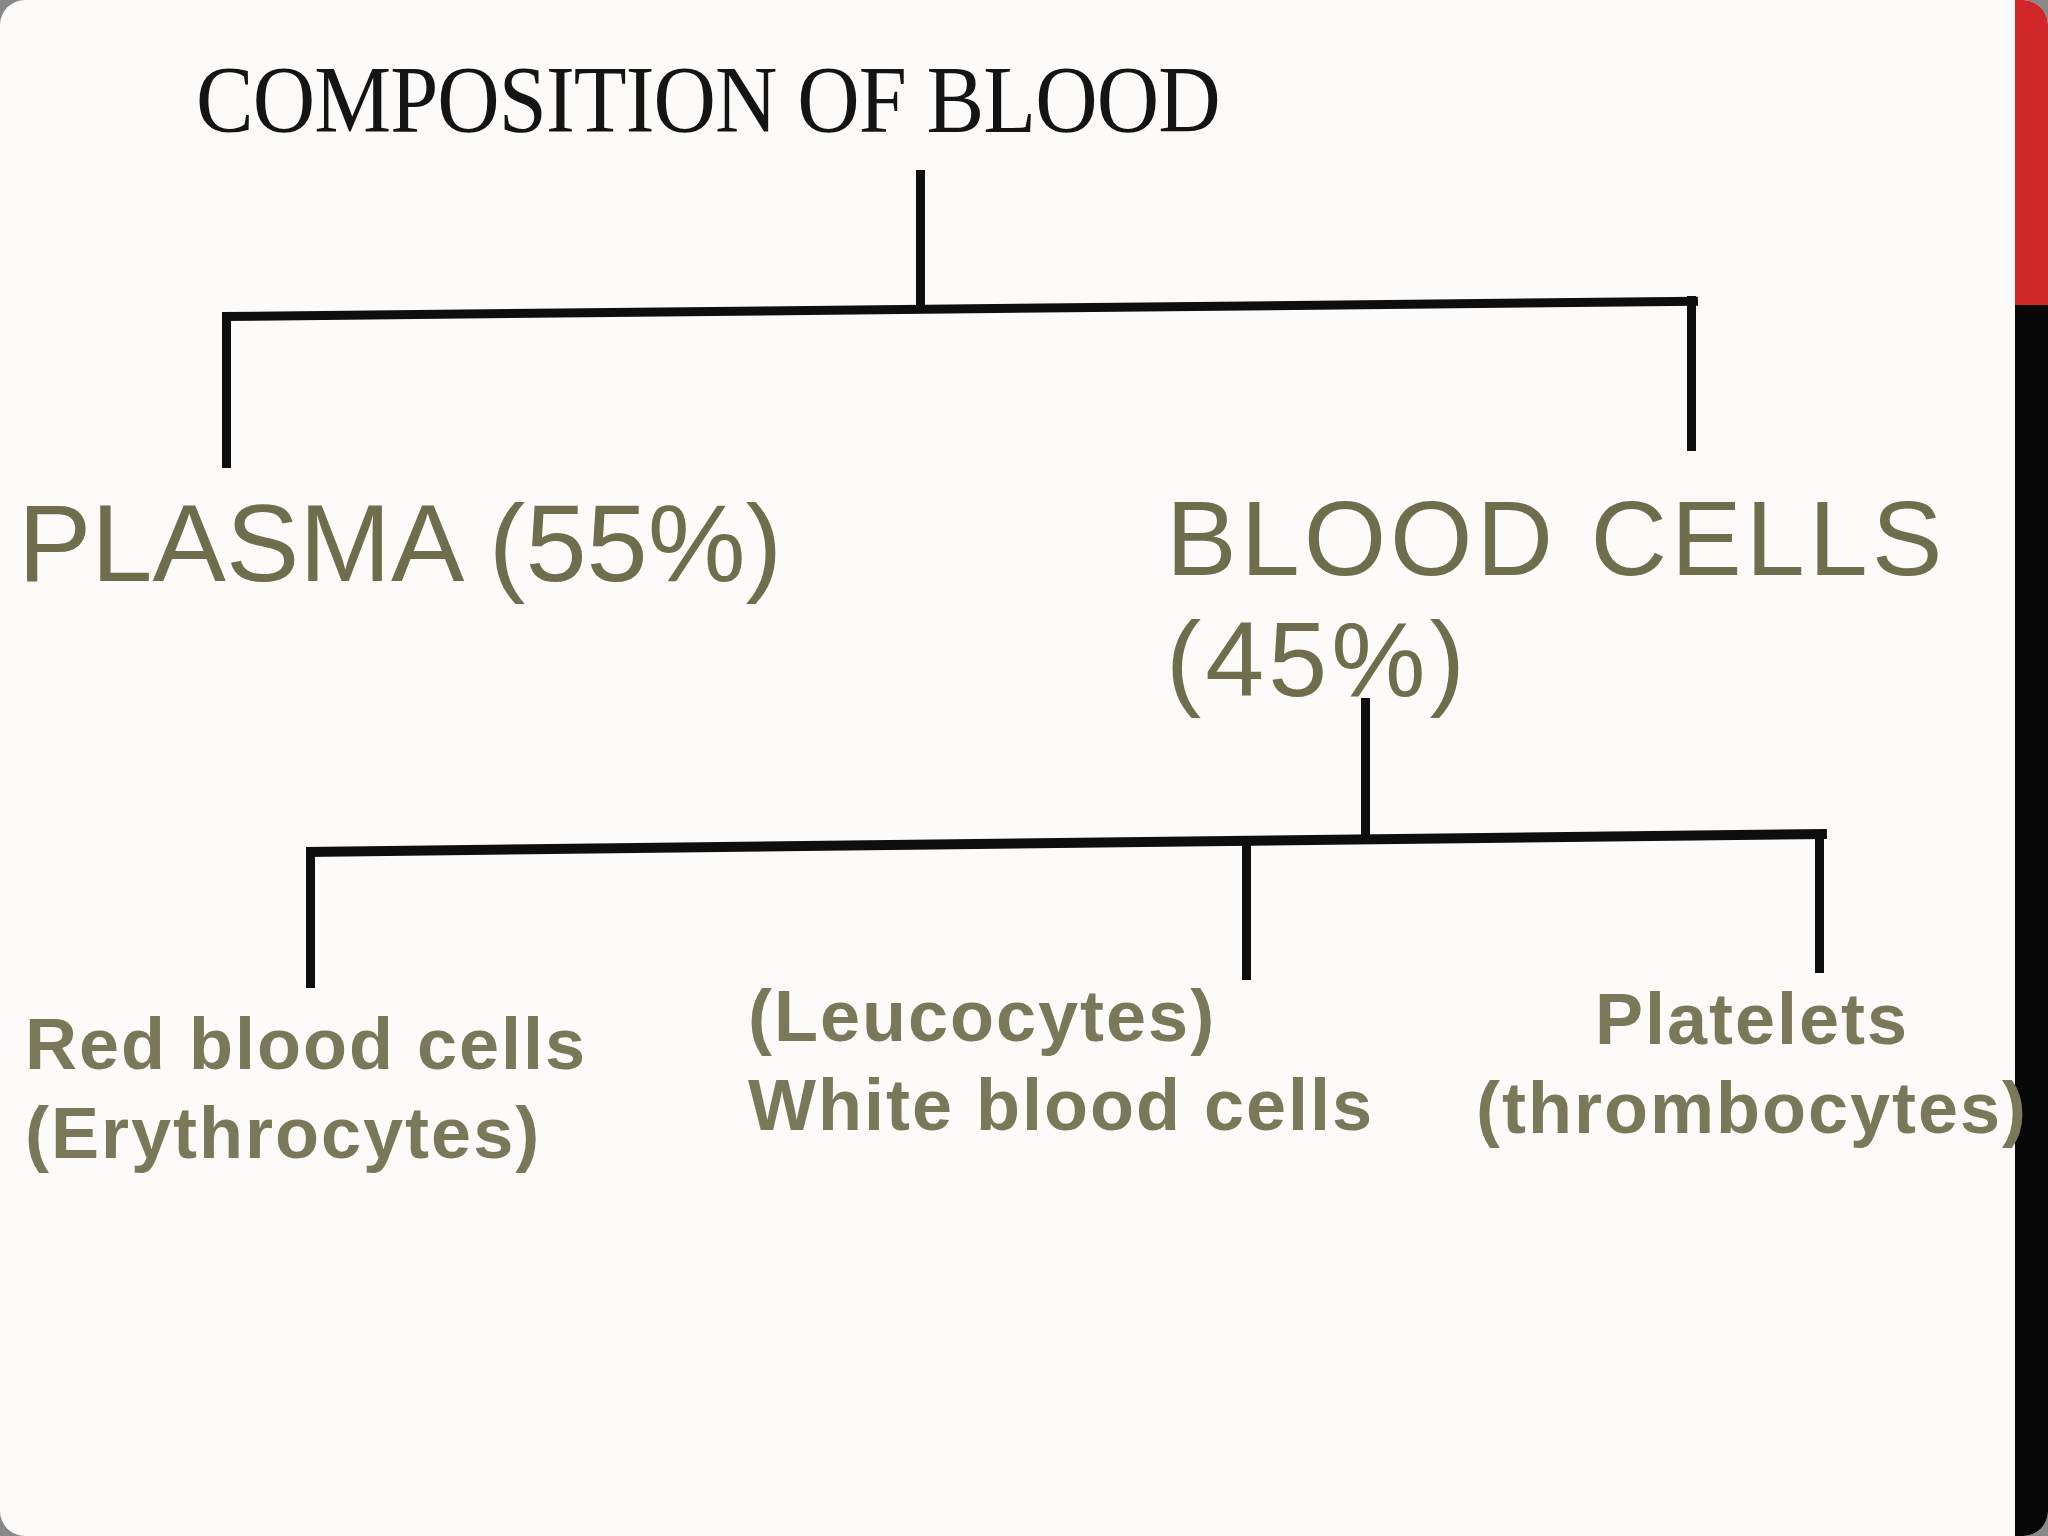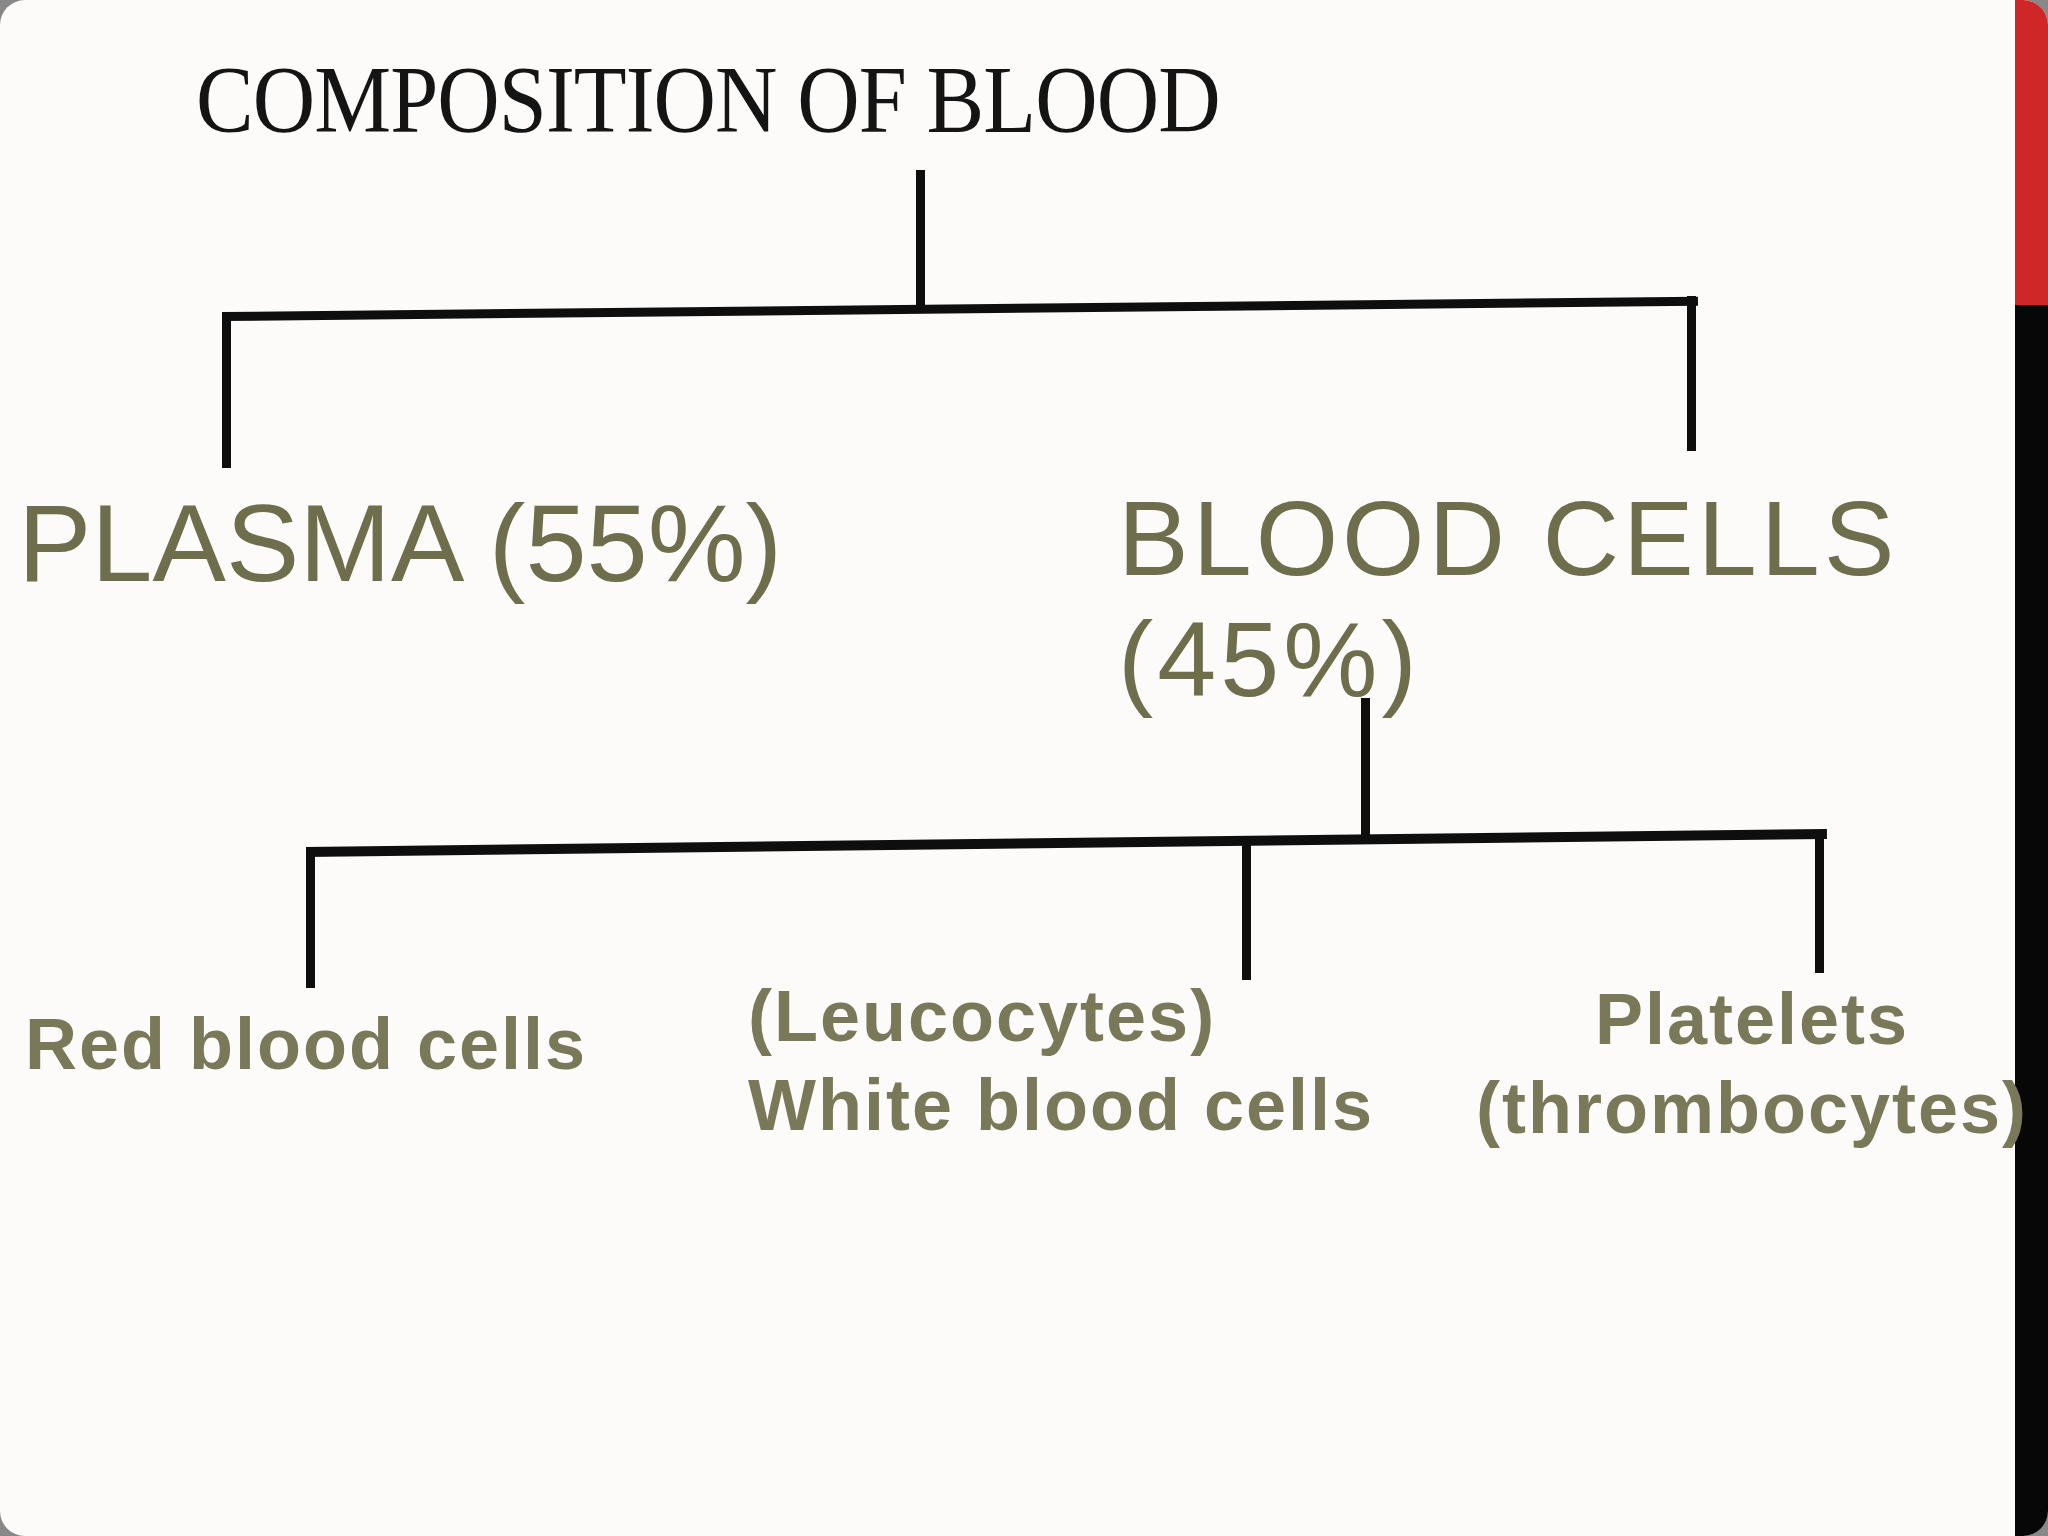--- a/index.html
+++ b/index.html
@@ -48,21 +48,21 @@
     position:absolute;
     font-weight:400;
     color:var(--heading-text);
     white-space:nowrap;
   }
   .node-plasma{
     left:18px;top:488px;
     font-size:110px;line-height:1;letter-spacing:0px;
   }
   .node-bloodcells{
-    left:1118px;top:478px;
+    left:1166px;top:478px;
     font-size:106px;line-height:1.14;letter-spacing:4px;
   }
   .leaf{
     position:absolute;
     font-weight:700;
     color:var(--label-text);
     font-size:72px;line-height:1.24;letter-spacing:2px;
     white-space:nowrap;
   }
   .leaf-rbc{left:25px;top:1000px;}
@@ -92,20 +92,21 @@
   </div>
 
   <div class="line stem2"></div>
   <div class="line horiz2"></div>
   <div class="line drop2-left"></div>
   <div class="line drop2-mid"></div>
   <div class="line drop2-right"></div>
 
   <div class="leaf leaf-rbc">
     <div>Red blood cells</div>
+    <div>(Erythrocytes)</div>
   </div>
   <div class="leaf leaf-wbc">
     <div>(Leucocytes)</div>
     <div>White blood cells</div>
   </div>
   <div class="leaf leaf-platelets">
     <div>Platelets</div>
     <div>(thrombocytes)</div>
   </div>
 

